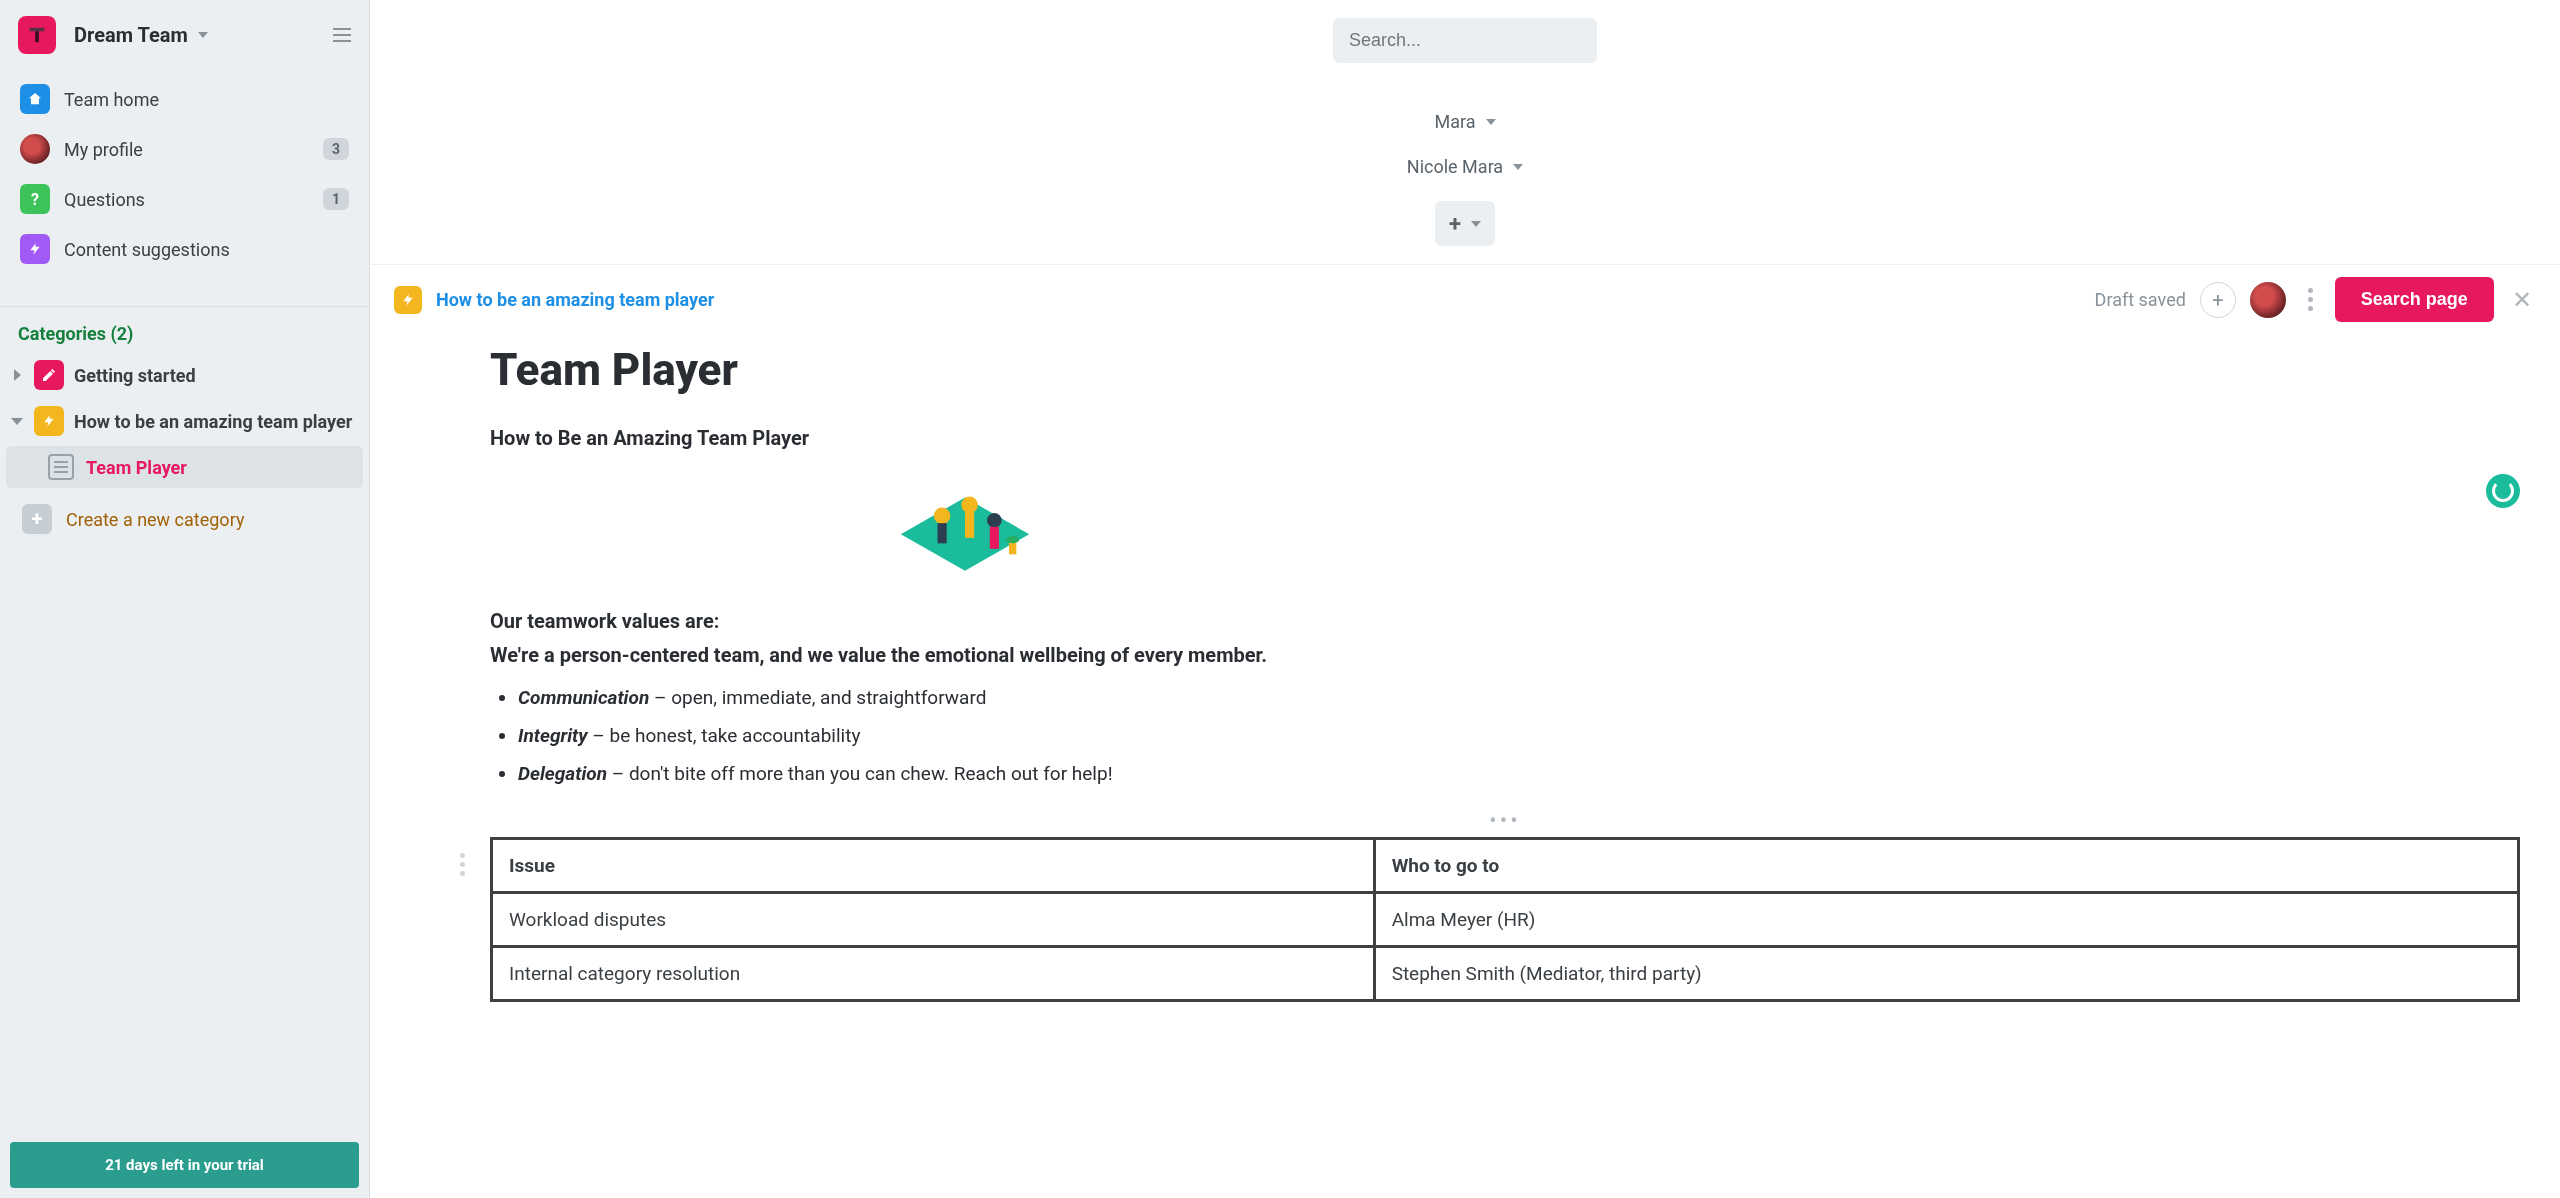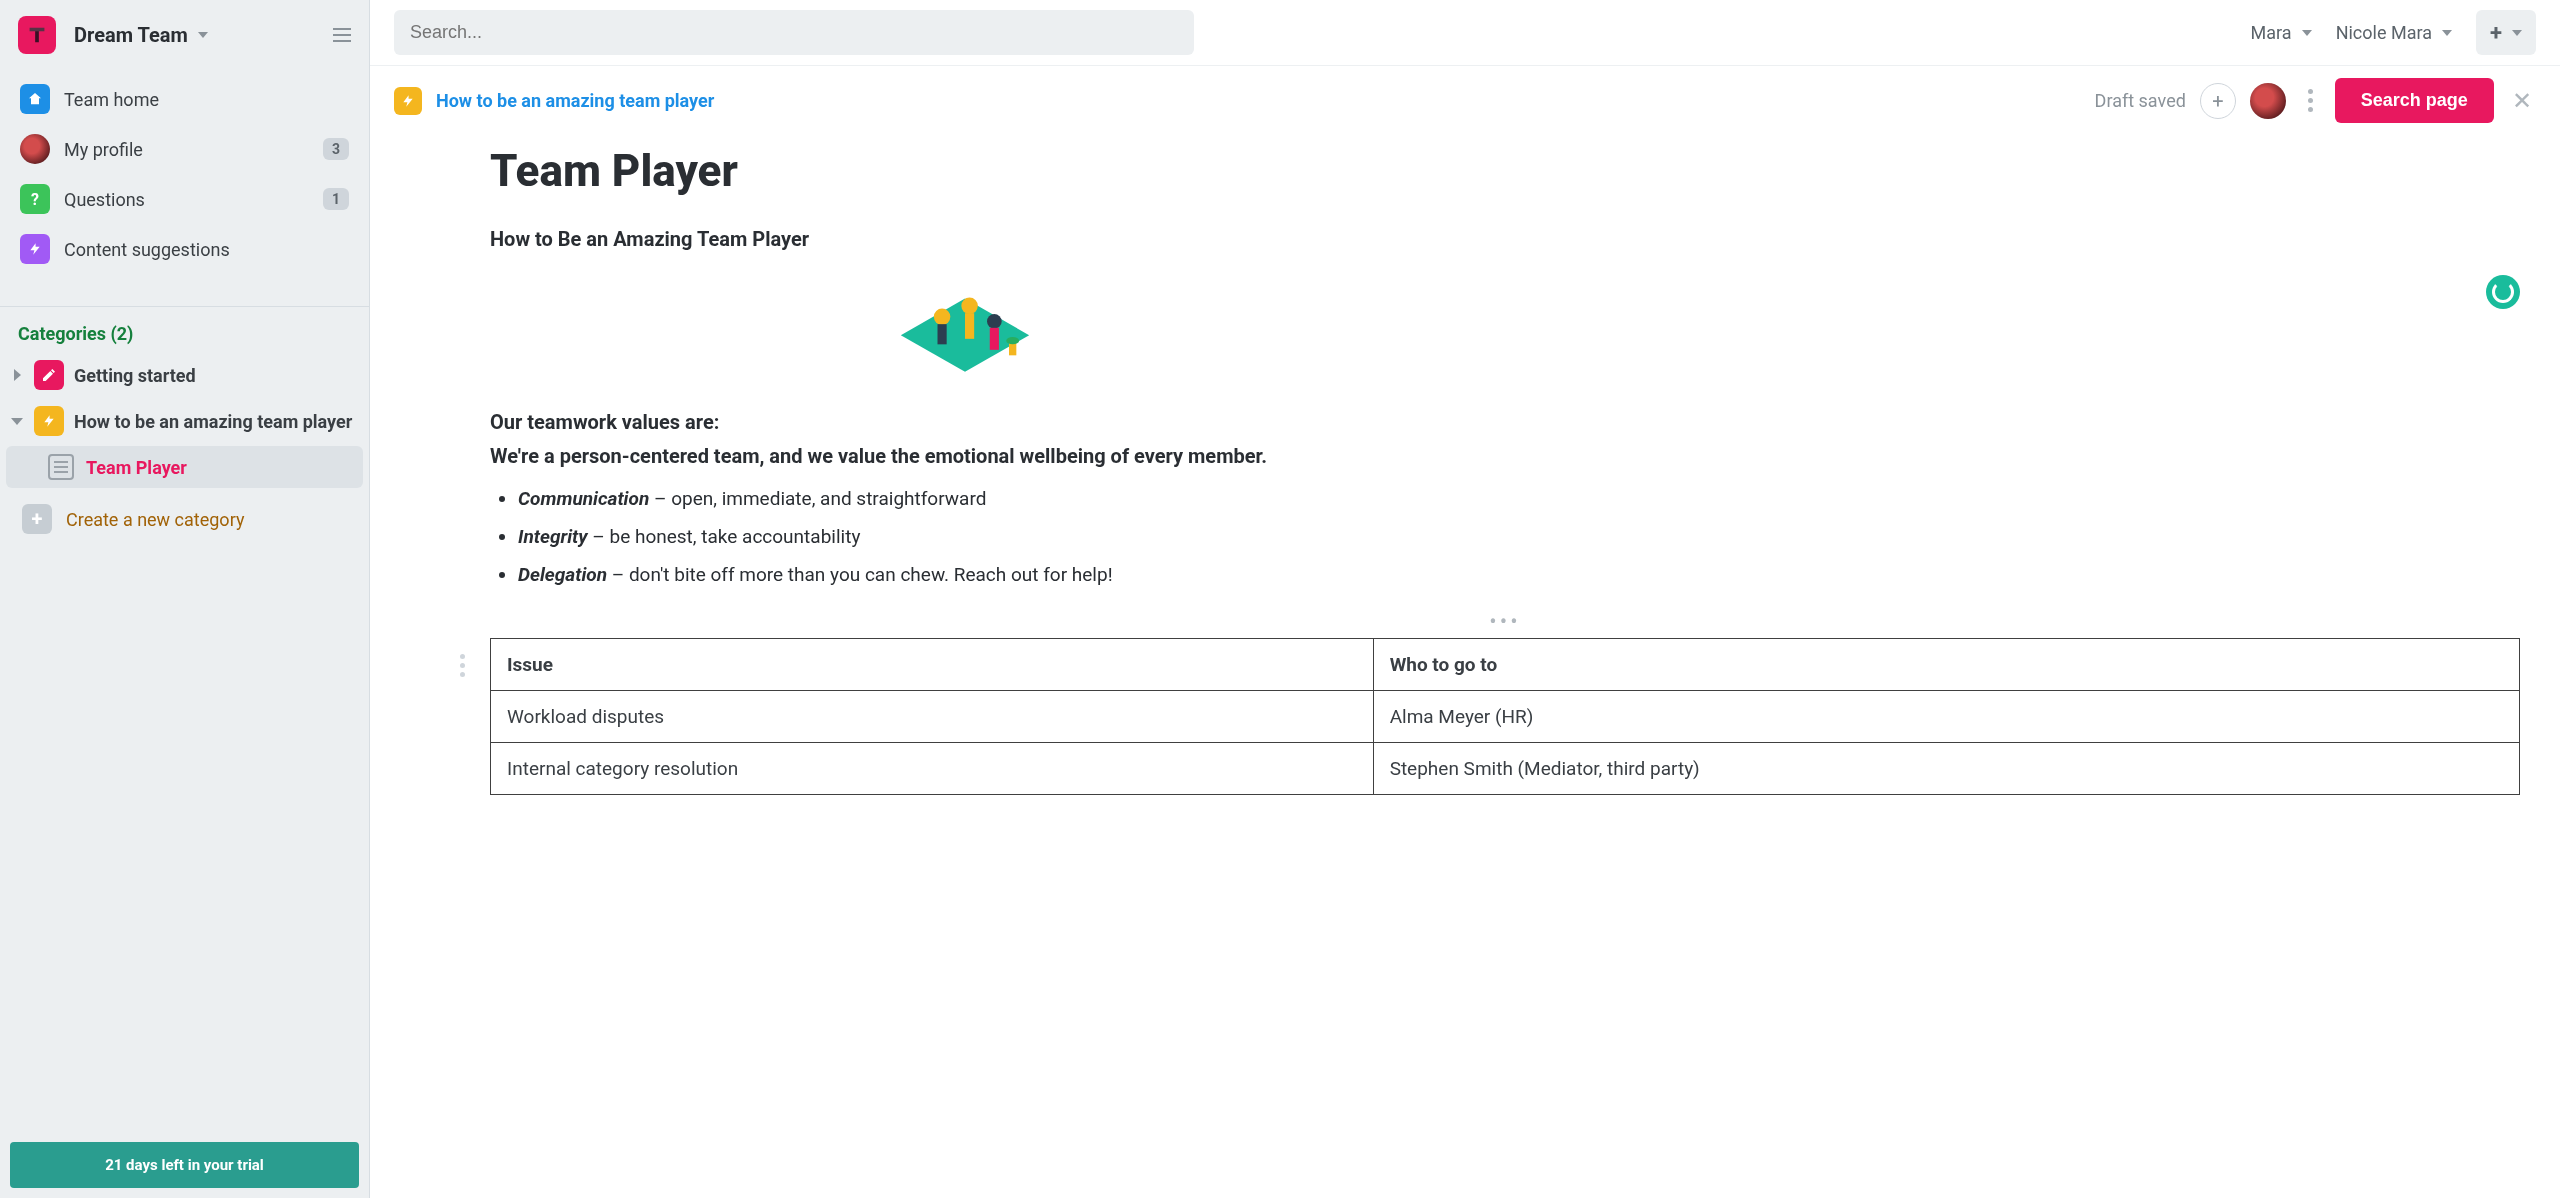--- a/index.html
+++ b/index.html
@@ -176,21 +176,22 @@
   .main {
     flex: 1;
     display: flex;
     flex-direction: column;
     overflow: hidden;
   }
   .topbar {
     display: flex;
     align-items: center;
     gap: 24px;
-    padding: 10px 24px;
+    padding: 18px 24px;
+    flex-direction: column;
   }
   .search-box {
     flex: 1;
     max-width: 800px;
     background: #eceff1;
     border-radius: 6px;
     padding: 12px 16px;
     font-size: 18px;
     color: #8a9299;
     border: none;
@@ -314,21 +315,21 @@
     display: flex; flex-direction: column; gap: 4px;
     cursor: pointer;
   }
   .tbl-kebab div { width: 5px; height: 5px; border-radius: 50%; background: #cfd5db; }
   table.issue {
     width: 100%;
     border-collapse: collapse;
     margin-top: 0;
   }
   table.issue th, table.issue td {
-    border: 1px solid #404040;
+    border: 3px solid #404040;
     padding: 14px 16px;
     text-align: left;
     font-size: 19px;
   }
   table.issue th {
     font-weight: 700;
     background: #fff;
   }
   .green-circle {
     position: absolute;

